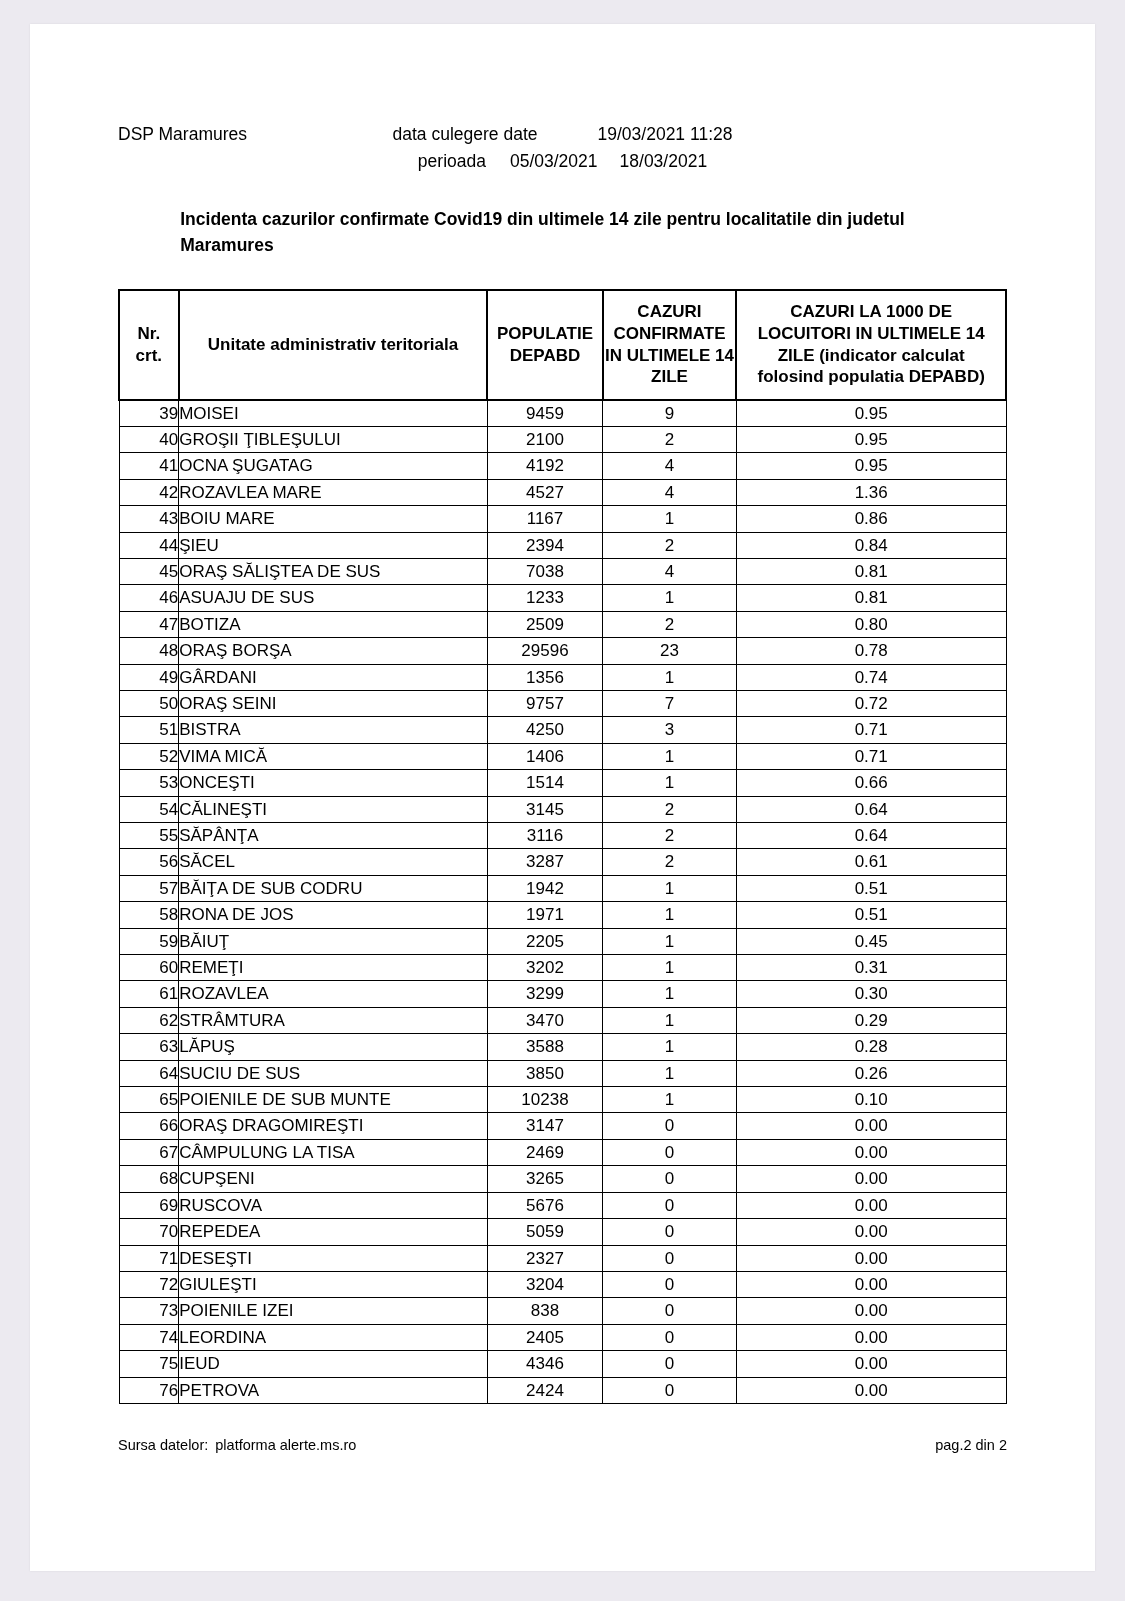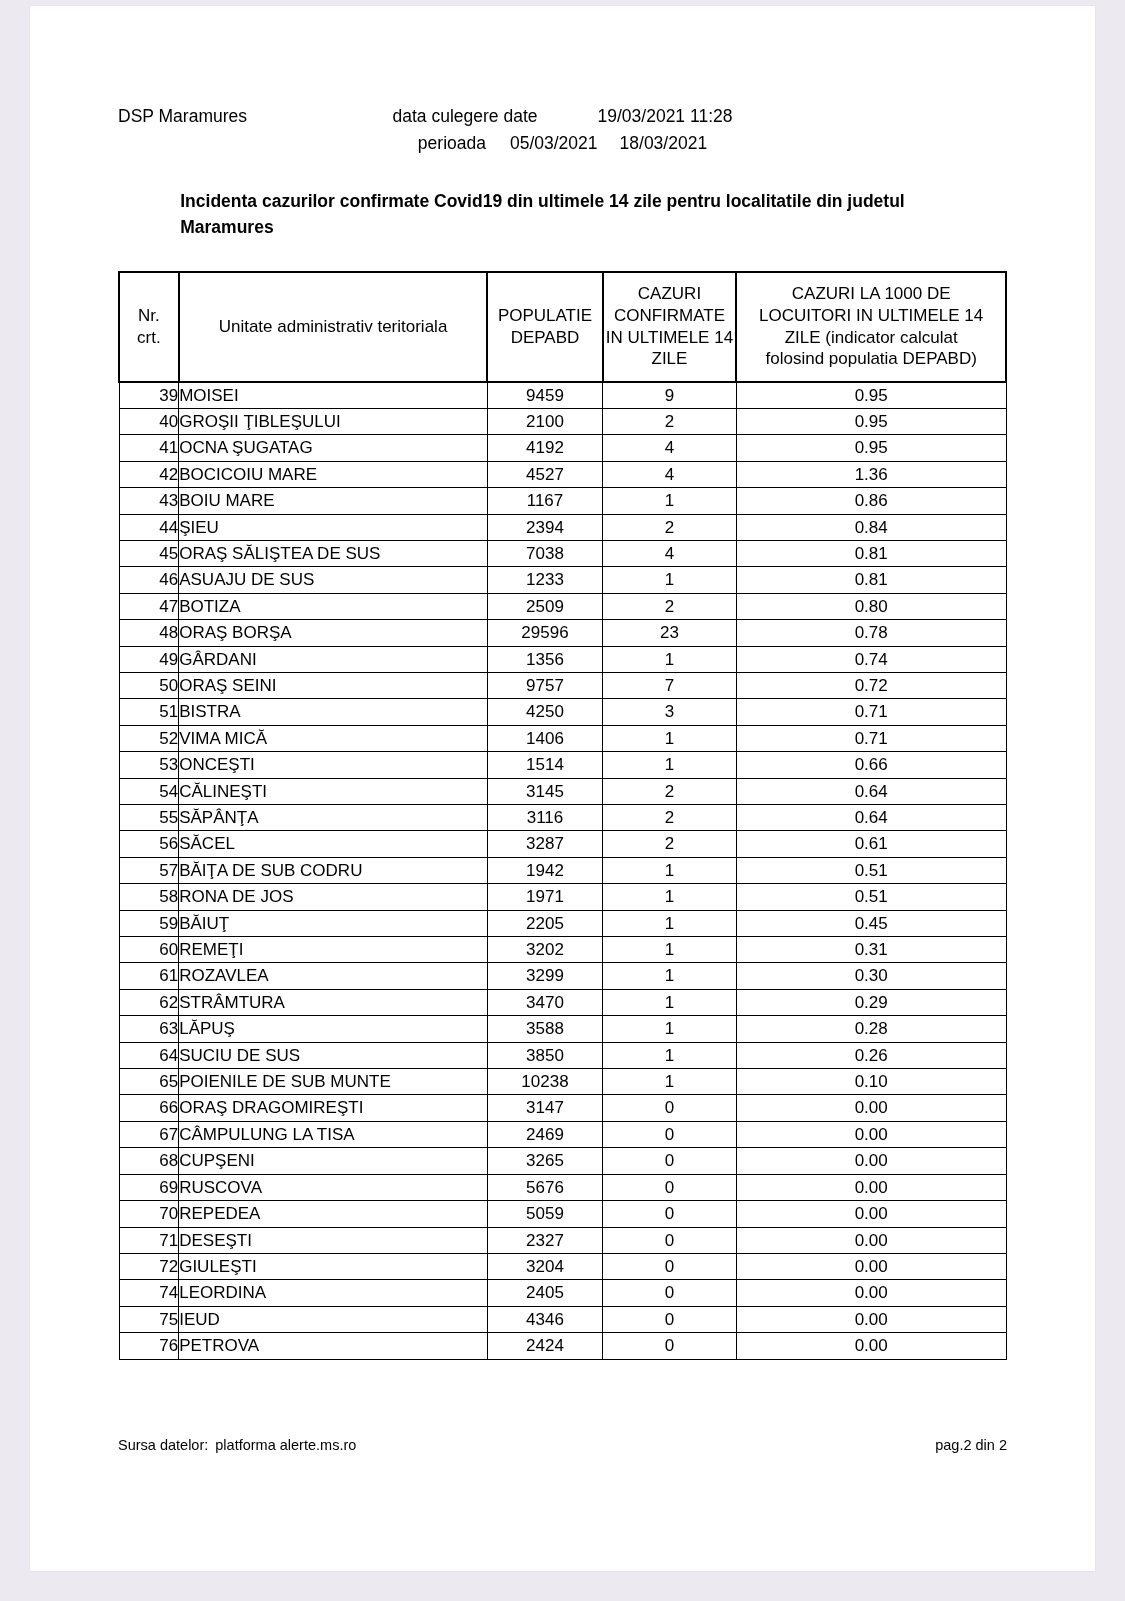--- a/index.html
+++ b/index.html
@@ -5,21 +5,21 @@
   html, body {
     margin: 0;
     padding: 0;
     background: #eceaf0;
     font-family: "Liberation Sans", sans-serif;
   }
   .page-wrap {
     width: 1125px;
     height: 1601px;
     box-sizing: border-box;
-    padding: 6px 30px 30px 30px;
+    padding: 24px 30px 30px 30px;
     background: #eceaf0;
   }
   .page {
     background: #ffffff;
     width: 100%;
     height: 100%;
     box-sizing: border-box;
     padding: 100px 88px 40px 88px;
     position: relative;
     box-shadow: 0 0 2px rgba(0,0,0,0.08);
@@ -72,21 +72,21 @@
     width: 100%;
     table-layout: fixed;
     font-size: 17px;
     color: #000;
   }
   table.data th, table.data td {
     border: 1px solid #000;
     padding: 0;
   }
   thead th {
-    font-weight: normal;
+    font-weight: bold;
     text-align: center;
     vertical-align: middle;
     padding: 6px 4px;
     line-height: 1.28;
     border: 2px solid #000 !important;
     height: 108px;
   }
   col.c0 { width: 58px; }
   col.c1 { width: 300px; }
   col.c2 { width: 112px; }
@@ -184,21 +184,21 @@
           </tr>
           <tr>
             <td class="nr">41</td>
             <td class="uat">OCNA ŞUGATAG</td>
             <td class="num">4192</td>
             <td class="num">4</td>
             <td class="rate">0.95</td>
           </tr>
           <tr>
             <td class="nr">42</td>
-            <td class="uat">BOCICOIU MARE</td>
+            <td class="uat">ROZAVLEA MARE</td>
             <td class="num">4527</td>
             <td class="num">4</td>
             <td class="rate">1.36</td>
           </tr>
           <tr>
             <td class="nr">43</td>
             <td class="uat">BOIU MARE</td>
             <td class="num">1167</td>
             <td class="num">1</td>
             <td class="rate">0.86</td>
@@ -396,20 +396,27 @@
             <td class="nr">71</td>
             <td class="uat">DESEŞTI</td>
             <td class="num">2327</td>
             <td class="num">0</td>
             <td class="rate">0.00</td>
           </tr>
           <tr>
             <td class="nr">72</td>
             <td class="uat">GIULEŞTI</td>
             <td class="num">3204</td>
+            <td class="num">0</td>
+            <td class="rate">0.00</td>
+          </tr>
+          <tr>
+            <td class="nr">73</td>
+            <td class="uat">POIENILE IZEI</td>
+            <td class="num">838</td>
             <td class="num">0</td>
             <td class="rate">0.00</td>
           </tr>
           <tr>
             <td class="nr">74</td>
             <td class="uat">LEORDINA</td>
             <td class="num">2405</td>
             <td class="num">0</td>
             <td class="rate">0.00</td>
           </tr>

